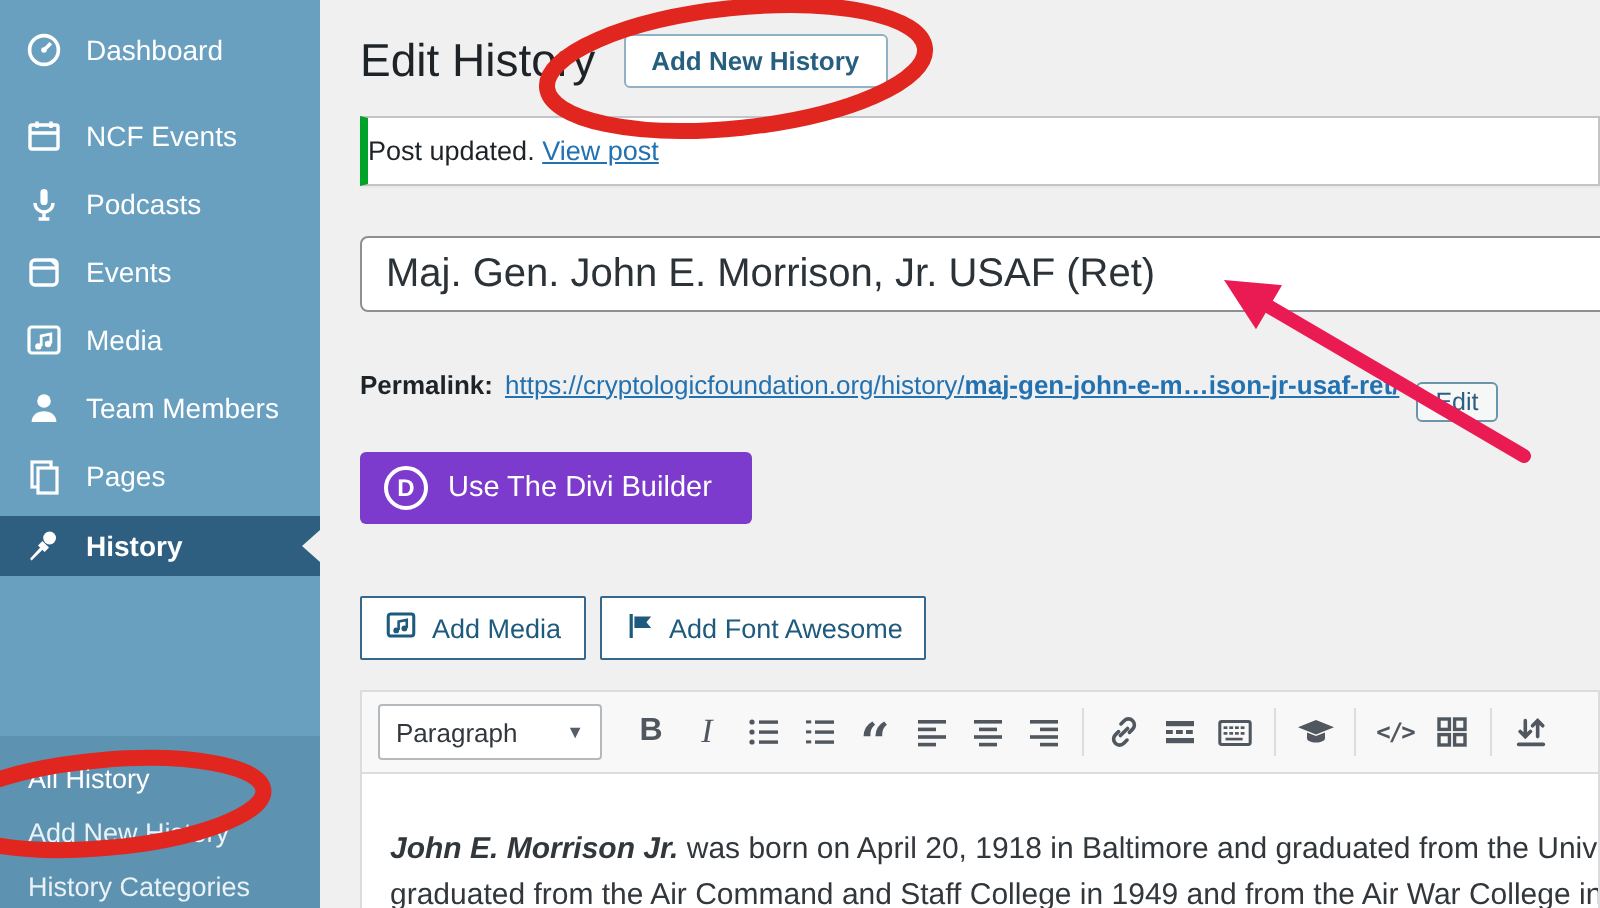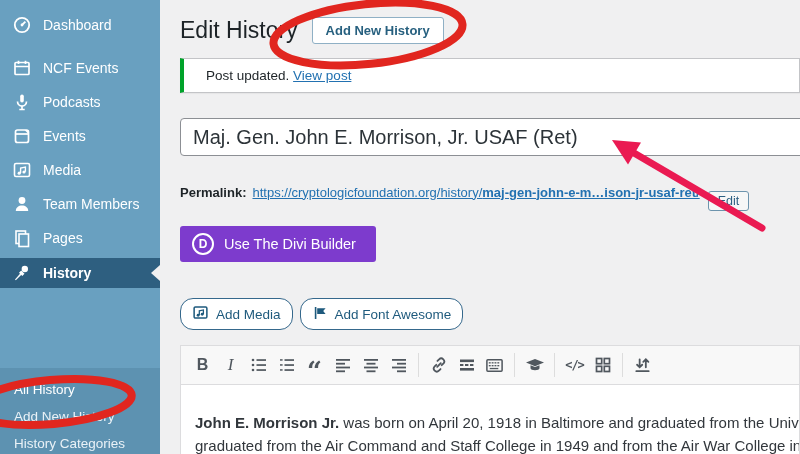--- a/index.html
+++ b/index.html
@@ -48,21 +48,21 @@
   .page-title-action {
     margin-left:14px; background:#fff; border:1px solid #8fb0c5; border-radius:3px;
     color:#27607f; font-size:13px; font-weight:600; padding:5px 13px; cursor:pointer;
     font-family:"Liberation Sans",sans-serif;
   }
 
   .notice {
     margin-top:13px; margin-right:0; background:#fff;
     border:1px solid #c3c4c7; border-left:4px solid #00a32a;
     box-shadow:0 1px 1px rgba(0,0,0,.04);
-    padding:9px 22px; font-size:13.5px;
+    padding:9px 0; font-size:13.5px;
   }
   .notice a { color:#2271b1; }
 
   .post-title-input {
     display:block; margin-top:25px; width:660px; height:38px;
     border:1px solid #8c8f94; border-radius:4px; background:#fff;
     padding:3px 12px; font-size:20px; color:#2c3338;
     font-family:"Liberation Sans",sans-serif; outline:none;
   }
 
@@ -85,21 +85,21 @@
   }
   .divi-d {
     width:22px; height:22px; border:2px solid #fff; border-radius:50%;
     display:flex; align-items:center; justify-content:center;
     font-size:12px; font-weight:700;
   }
 
   .media-row { margin-top:36px; display:flex; gap:7px; }
   .media-btn {
     display:inline-flex; align-items:center; gap:7px;
-    background:#fff; border:1px solid #35688c; border-radius:13px;
+    background:#fff; border:1px solid #35688c; border-radius:1px;
     color:#1e5a7d; font-size:13.5px; padding:5px 11px; cursor:pointer;
     font-family:"Liberation Sans",sans-serif;
   }
 
   
   .editor {
     margin-top:15px; border:1px solid #dcdcde; background:#fff; height:160px;
   }
   .editor-toolbar {
     display:flex; align-items:center; background:#f8f8f8;
@@ -119,21 +119,21 @@
   .tb-sep { width:1px; height:24px; background:#ddd; margin:0 5px; flex:0 0 auto; }
   .tb-bold { font-weight:700; font-size:16px; }
   .tb-italic { font-family:"Liberation Serif",serif; font-style:italic; font-size:17px; }
   .tb-quote { font-family:"DejaVu Serif",serif; font-weight:700; font-size:26px; line-height:10px; padding-top:12px; }
   .tb-code { font-family:"DejaVu Sans Mono",monospace; font-size:12px; font-weight:700; letter-spacing:-1px; }
 
   .editor-body {
     padding:26px 0 0 14px; font-size:15px; color:#32373c; line-height:23px;
     white-space:nowrap; overflow:hidden;
   }
-  .editor-body .lead { font-weight:700; }
+  .editor-body .lead { font-weight:700; font-style:italic; }
 
   
   .annotation-overlay {
     position:absolute; left:0; top:0; width:800px; height:454px;
     pointer-events:none; z-index:60;
   }
 </style>
 </head>
 <body>
 
@@ -280,20 +280,24 @@
             <path d="M6.5 4h10.5l-3 3.6 3 3.6H6.5z" fill="#1e5a7d"></path>
           </svg>
       </span>
       <span>Add Font Awesome</span>
     </button>
   </div>
 
   
   <div class="editor">
     <div class="editor-toolbar">
+      <div class="format-select">
+        <span>Paragraph</span>
+        <span class="chev">▼</span>
+      </div>
       <div class="tb-btn tb-bold">B</div>
       <div class="tb-btn tb-italic">I</div>
       <div class="tb-btn">
         <svg width="18" height="18" viewBox="0 0 18 18">
             <g fill="#50575e">
               <circle cx="3" cy="4" r="1.3"></circle>
               <circle cx="3" cy="9" r="1.3"></circle>
               <circle cx="3" cy="14" r="1.3"></circle>
               <rect x="6.5" y="3.2" width="9.5" height="1.7"></rect>
               <rect x="6.5" y="8.2" width="9.5" height="1.7"></rect>

